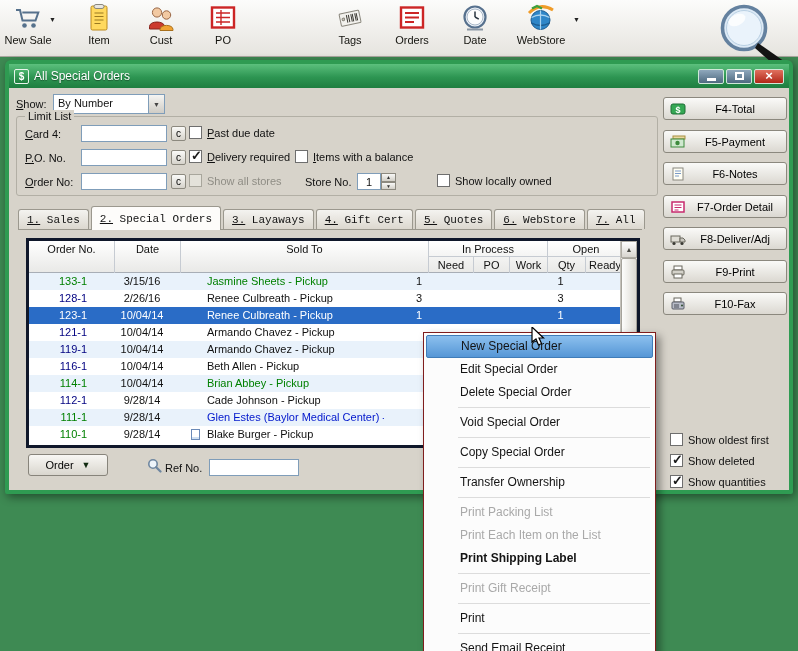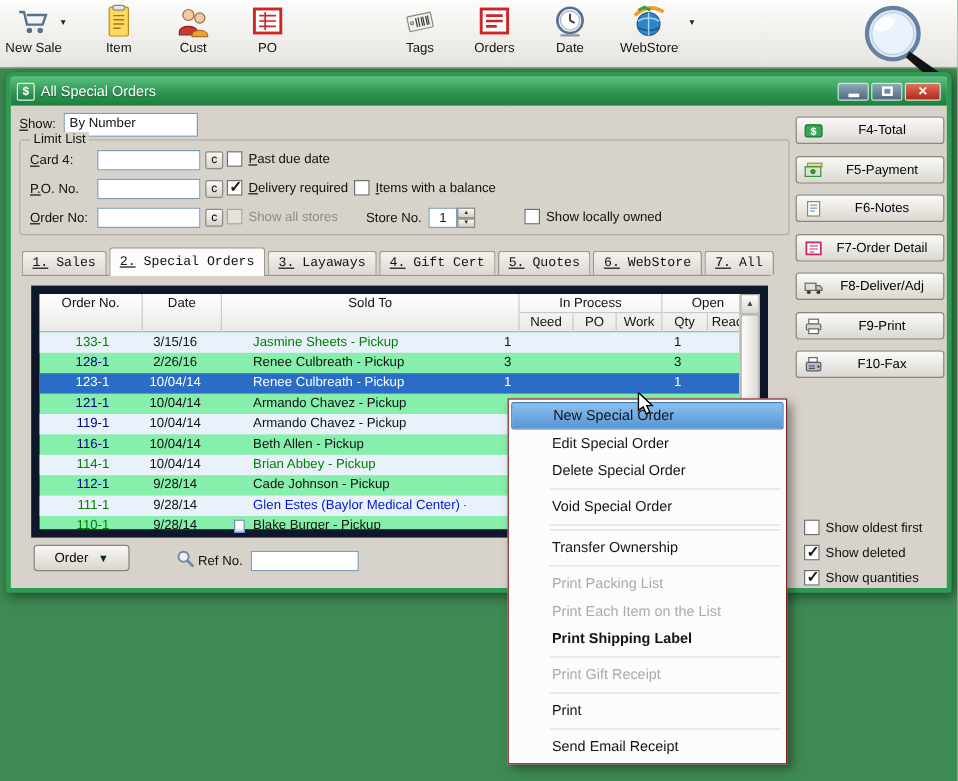--- a/index.html
+++ b/index.html
@@ -36,21 +36,21 @@
   .winbody { position:relative; width:100%; height:402px; font-size:11px; color:#111; }
 
   .uf { display:inline-block; }
   .uf::first-letter { text-decoration:underline; }
 
   .showlab { position:absolute; left:7px; top:10px; }
   .combo { position:absolute; display:flex; background:#fff; border:1px solid #7f9db9; }
   .cval { padding:2px 4px; flex:1; white-space:nowrap; }
   .carr { width:16px; background:linear-gradient(#f5f5f3,#cfccc5); border-left:1px solid #7f9db9;
           color:#444; font-size:7px; display:flex; align-items:center; justify-content:center; }
-  #show-combo { left:44px; top:6px; width:112px; height:20px;flex-direction:column; }
+  #show-combo { left:44px; top:6px; width:112px; height:20px; }
 
   .gb { position:absolute; left:7px; top:28px; width:642px; height:80px;
         border:1px solid #b2afa5; border-radius:3px; }
   .gb-title { position:absolute; left:8px; top:-7px; background:#d7d3ca; padding:0 3px; }
   .flbl { position:absolute; left:8px; }
   .txt { position:absolute; background:#fff; border:1px solid #7f9db9; height:17px;
          font-size:11px; padding:1px 3px; font-family:inherit; }
   .cbtn { position:absolute; width:15px; height:15px; background:linear-gradient(#fafaf8,#d6d3cb);
           border:1px solid #8c897f; border-radius:2px; font-size:10px; line-height:12px; text-align:center; }
   .chk { position:absolute; display:flex; align-items:center; gap:5px; white-space:nowrap; }
@@ -67,21 +67,21 @@
   
   .tabstrip { position:absolute; left:9px; top:118px; width:624px; height:24px;
               border-bottom:1px solid #9b988e; display:flex; align-items:flex-end;font-family:Liberation Mono, monospace; }
   .tab { height:20px; display:flex; align-items:center; padding:0 8px;
          background:linear-gradient(#f4f3f0,#dcd8cf); border:1px solid #9b988e; border-bottom:none;
          border-radius:3px 3px 0 0; margin-right:2px; position:relative; white-space:nowrap; }
   .tab.active { height:24px; background:#fdfcfa; z-index:2; margin-bottom:-1px; }
 
   
   .grid { position:absolute; left:17px; top:150px; width:614px; height:210px;
-          background:#86efac; border:7px solid #0f172a; }
+          background:#ffffff; border:3px solid #0f172a; }
   .ghead { position:absolute; left:0; top:0; width:595px; height:32px;
            background:linear-gradient(#ffffff,#e9e9e7); border-bottom:1px solid #a8aeb6; }
   .gh { position:absolute; font-size:11px; text-align:center; line-height:16px; height:16px;
         border-right:1px solid #c6cbd2; }
   .gbody { position:absolute; top:32px; left:0; width:595px; }
   .grow { display:flex; height:17px; align-items:center;gap:17px; }
   .grow.alt { background:#e9f2fb; }
   .grow.sel { background:#2a6cc6; }
   .gc { display:block; height:17px; line-height:17px; overflow:hidden; white-space:nowrap; }
   .c-order { width:86px; text-align:right; padding-right:12px; }
@@ -547,20 +547,21 @@
     </div>
   </div>
 
   <div class="menu">
     <div class="mi hl">New Special Order</div>
     <div class="mi">Edit Special Order</div>
     <div class="mi">Delete Special Order</div>
     <div class="msep"></div>
     <div class="mi">Void Special Order</div>
     <div class="msep"></div>
+    <div class="mi">Copy Special Order</div>
     <div class="msep"></div>
     <div class="mi">Transfer Ownership</div>
     <div class="msep"></div>
     <div class="mi dis">Print Packing List</div>
     <div class="mi dis">Print Each Item on the List</div>
     <div class="mi b">Print Shipping Label</div>
     <div class="msep"></div>
     <div class="mi dis">Print Gift Receipt</div>
     <div class="msep"></div>
     <div class="mi">Print</div>

